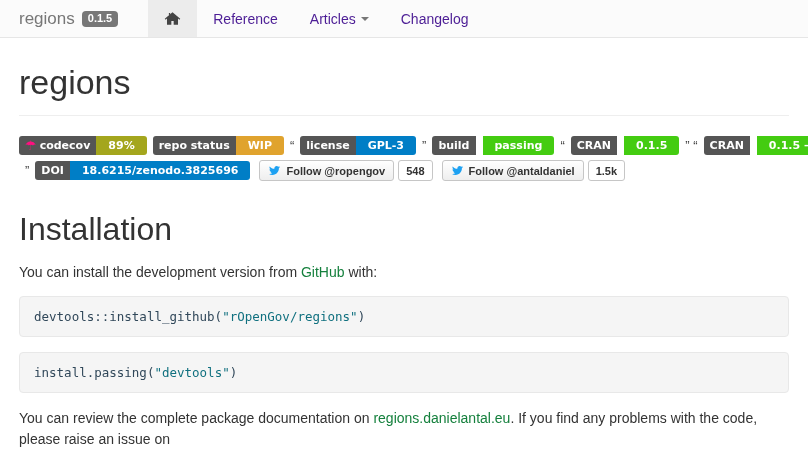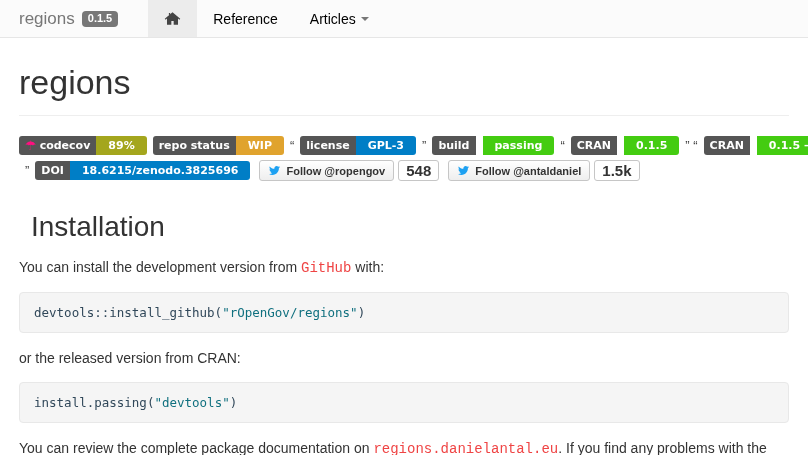--- a/index.html
+++ b/index.html
@@ -12,21 +12,21 @@
   
   .navbar {
     display:flex; align-items:stretch; height:38px;
     background:#fbfbfb; border-bottom:1px solid #e6e6e6; padding-left:19px;
   }
   .brand { display:flex; align-items:center; gap:7px; color:#777; font-size:17px; margin-right:30px; cursor:pointer; }
   .version-badge {
     background:#777; color:#fff; font-size:11px; font-weight:bold;
     padding:2px 6px 3px; border-radius:4px; line-height:1;
   }
-  .nav-item { display:flex; align-items:center; padding:0 16px; color:#000000; font-size:14px; cursor:pointer; }
+  .nav-item { display:flex; align-items:center; padding:0 16px; color:#4c1d95; font-size:14px; cursor:pointer; }
   .nav-item.active { background:#ececec; }
   .home-svg { display:block; }
   .caret {
     display:inline-block; width:0; height:0; margin-left:5px;
     border-left:4px solid transparent; border-right:4px solid transparent; border-top:4px solid #777;
   }
   
   .container { padding:0 19px; }
   h1.page-title { font-size:34px; font-weight:400; color:#333; margin:25px 0 13px; }
   .title-rule { border:0; border-top:1px solid #eee; margin:0 0 20px; }
@@ -48,26 +48,26 @@
   .tw-wrap { display:inline-flex; align-items:flex-start; gap:4px; margin-left:3px; flex:none; }
   .tw-btn {
     display:inline-flex; align-items:center; gap:5px; height:21px; padding:0 8px;
     border:1px solid #c6c6c6; border-radius:3px;
     background:linear-gradient(#ffffff,#eeeeee);
     font-size:11px; font-weight:bold; color:#333; text-decoration:none; cursor:pointer;
   }
   .tw-count {
     display:inline-flex; align-items:center; height:21px; padding:0 7px;
     border:1px solid #c6c6c6; border-radius:3px; background:#fff;
-    font-size:15px; font-weight:bold; color:#333; text-decoration:none; cursor:pointer;
+    font-size:11px; font-weight:bold; color:#333; text-decoration:none; cursor:pointer;
   }
   
-  h2.section-heading { font-size:28px; font-weight:400; color:#333; margin:30px 12px 14px; }
+  h2.section-heading { font-size:32px; font-weight:400; color:#333; margin:30px 0 14px; }
   p { margin:0 0 13px; line-height:1.5; }
-  a.link { color:#ef4444; text-decoration:none; cursor:pointer;font-family:Liberation Mono, monospace; }
+  a.link { color:#15803d; text-decoration:none; cursor:pointer; }
   pre.code-block {
     background:#f5f5f5; border:1px solid #e8e8e8; border-radius:4px;
     padding:12px 14px; margin:0 0 15px;
     font-family:"DejaVu Sans Mono", monospace; font-size:12.5px; line-height:1.2;
     color:#31485a; white-space:pre;
   }
   .code-str { color:#10707f; }
 </style>
 </head>
 <body>
@@ -83,20 +83,23 @@
         <path fill="#444" d="M288 40 24 262l30 36 46-38v212h148V344h80v128h148V260l46 38 30-36L288 40zM208 120l-44 8v-60h44z"></path>
       </svg>
     </span>
   </div>
   <div class="nav-item">
     <span>Reference</span>
   </div>
   <div class="nav-item">
     <span>Articles</span>
     <span class="caret"></span>
+  </div>
+  <div class="nav-item">
+    <span>Changelog</span>
   </div>
 </nav>
 
 <div class="container">
 
   <h1 class="page-title">regions</h1>
   <hr class="title-rule">
 
   <div class="badge-row">
     <a class="shield">
@@ -160,19 +163,18 @@
       <a class="tw-count">1.5k</a>
     </span>
   </div>
 
   <h2 class="section-heading">Installation</h2>
 
   <p><span>You can install the development version from </span><a class="link">GitHub</a><span> with:</span></p>
 
   <pre class="code-block"><span>devtools::install_github(</span><span class="code-str">"rOpenGov/regions"</span><span>)</span></pre>
 
-  <p>or the released version from CRAN:</p>
 
   <pre class="code-block"><span>install.passing(</span><span class="code-str">"devtools"</span><span>)</span></pre>
 
   <p><span>You can review the complete package documentation on </span><a class="link">regions.danielantal.eu</a><span>. If you find any problems with the code, please raise an issue on </span></p>
 
 </div>
 
 </body></html>

